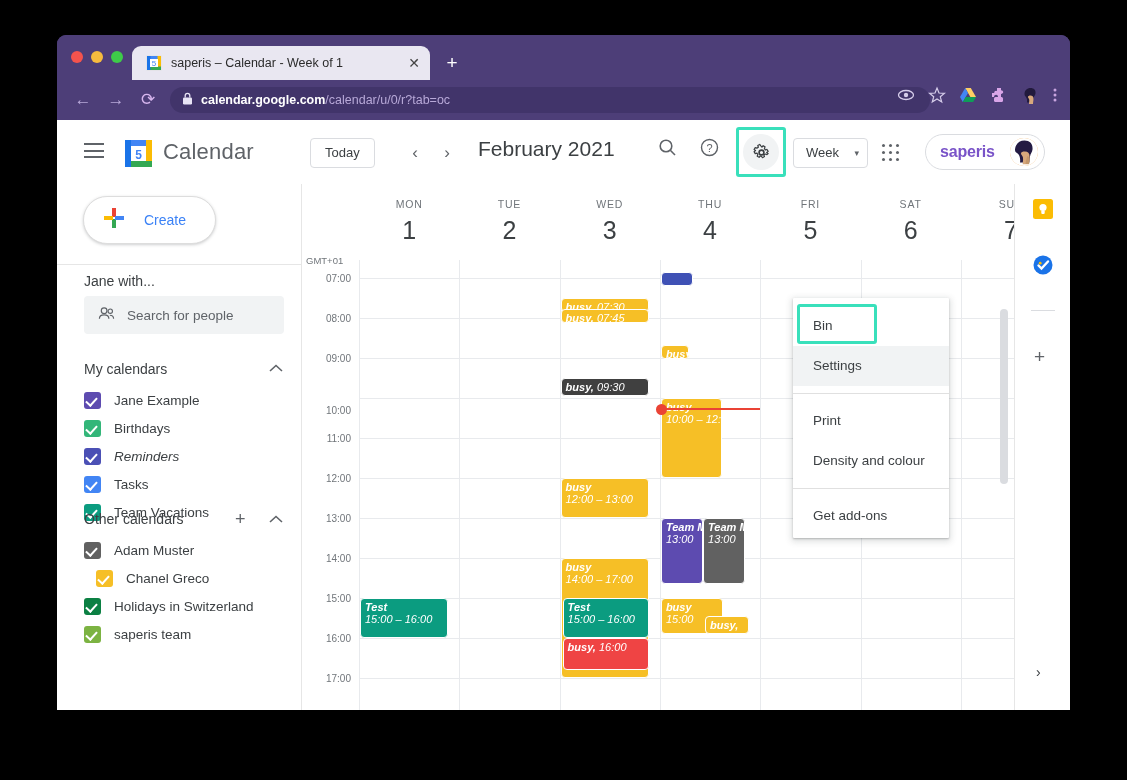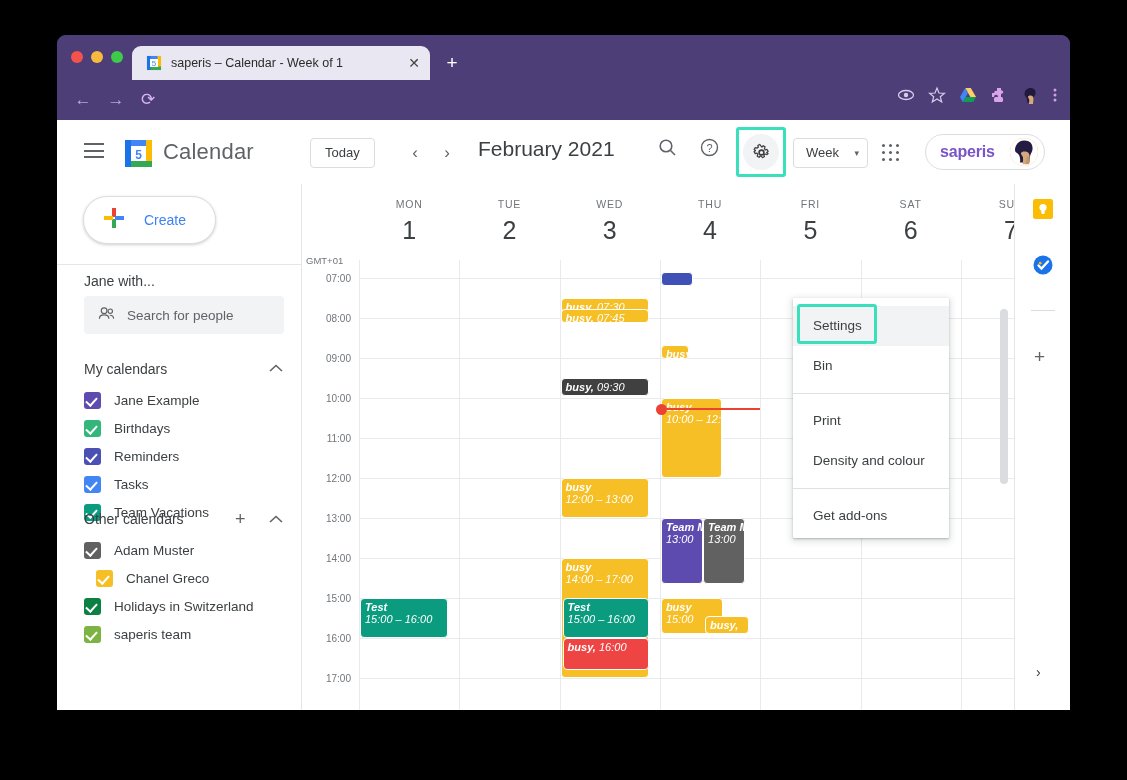--- a/index.html
+++ b/index.html
@@ -289,20 +289,29 @@
         <span class="tab-title">saperis – Calendar - Week of 1</span>
         <span class="tab-close">✕</span>
       </div>
       <span class="tab-plus">+</span>
     </div>
 
     <div class="omnibar-row">
       <span class="nav-btn nav-back">←</span>
       <span class="nav-btn nav-fwd">→</span>
       <span class="nav-btn nav-rel">⟳</span>
+      <div class="omnibox">
+        <span class="lock">
+          <svg width="11" height="13" viewBox="0 0 11 13">
+            <rect x="1" y="5.5" width="9" height="7" rx="1.3" fill="#e8e4f5"></rect>
+            <path d="M3.2 5.5V3.6a2.3 2.3 0 0 1 4.6 0v1.9" fill="none" stroke="#e8e4f5" stroke-width="1.3"></path>
+          </svg>
+        </span>
+        <span class="url"><b>calendar.google.com</b><span>/calendar/u/0/r?tab=oc</span></span>
+      </div>
       <div class="omnitools">
         <span class="ext-icon">
           <svg width="18" height="18" viewBox="0 0 18 18">
               <ellipse cx="9" cy="9" rx="7.5" ry="4.5" fill="none" stroke="#d6cdea" stroke-width="1.3"></ellipse>
               <circle cx="9" cy="9" r="2.2" fill="#d6cdea"></circle>
             </svg>
         </span>
         <span class="ext-icon">
           <svg width="18" height="18" viewBox="0 0 18 18">
               <polygon points="9,2 11,7 16.5,7.3 12.3,10.8 13.7,16 9,13 4.3,16 5.7,10.8 1.5,7.3 7,7" fill="none" stroke="#d6cdea" stroke-width="1.2"></polygon>
@@ -450,21 +459,21 @@
           </div>
           <div id="my-cal-list">
               <div class="cal-item" style="top: 205px;">
                 <span class="cbox" style="background: rgb(93, 75, 176);"></span>
                 <span class="nm">Jane Example</span>
               </div>
               <div class="cal-item" style="top: 233px;">
                 <span class="cbox" style="background: rgb(51, 182, 121);"></span>
                 <span class="nm">Birthdays</span>
               </div>
-              <div class="cal-item" style="top: 261px;">
+              <div class="cal-item" style="top: 261px; font-style: italic;">
                 <span class="cbox" style="background: rgb(75, 80, 181);"></span>
                 <span class="nm">Reminders</span>
               </div>
               <div class="cal-item" style="top: 289px;">
                 <span class="cbox" style="background: rgb(66, 133, 244);"></span>
                 <span class="nm">Tasks</span>
               </div>
               <div class="cal-item" style="top: 317px;">
                 <span class="cbox" style="background: rgb(11, 156, 128);"></span>
                 <span class="nm">Team Vacations</span>
@@ -516,21 +525,21 @@
                 <div class="dcol-num" style="left: 563.65px;">6</div>
                 <div class="dcol-label" style="left: 663.95px;">SUN</div>
                 <div class="dcol-num" style="left: 663.95px;">7</div>
               </div>
           </div>
           <div class="grid-scroll">
             <div class="gutter" id="gutter">
                 <div class="hrlabel" style="top: 18px;">07:00</div>
                 <div class="hrlabel" style="top: 58px;">08:00</div>
                 <div class="hrlabel" style="top: 98px;">09:00</div>
-                <div class="hrlabel" style="top: 138px;">10:00</div>
+                <div class="hrlabel" style="top: 150px;">10:00</div>
                 <div class="hrlabel" style="top: 178px;">11:00</div>
                 <div class="hrlabel" style="top: 218px;">12:00</div>
                 <div class="hrlabel" style="top: 258px;">13:00</div>
                 <div class="hrlabel" style="top: 298px;">14:00</div>
                 <div class="hrlabel" style="top: 338px;">15:00</div>
                 <div class="hrlabel" style="top: 378px;">16:00</div>
                 <div class="hrlabel" style="top: 418px;">17:00</div>
               </div>
             <div class="lanes" id="lanes">
                 <div class="hline" style="top: 18px;"></div>
@@ -612,22 +621,22 @@
               <circle cx="7.2" cy="8.2" r="1.4" fill="#fbbc04"></circle>
             </svg>
           </div>
           <div class="rail-div" style="top:126px"></div>
           <div class="rail-plus" style="top:164px">+</div>
           <div class="rail-chev" style="top:480px">›</div>
         </div>
       </div>
 
       <div class="menu">
+        <div class="menu-item">Bin</div>
         <div class="menu-item hl">Settings</div>
-        <div class="menu-item">Bin</div>
         <div class="menu-sep"></div>
         <div class="menu-item">Print</div>
         <div class="menu-item">Density and colour</div>
         <div class="menu-sep"></div>
         <div class="menu-item">Get add-ons</div>
       </div>
       <div class="menu-highlight"></div>
 
     </div>
   </div>

